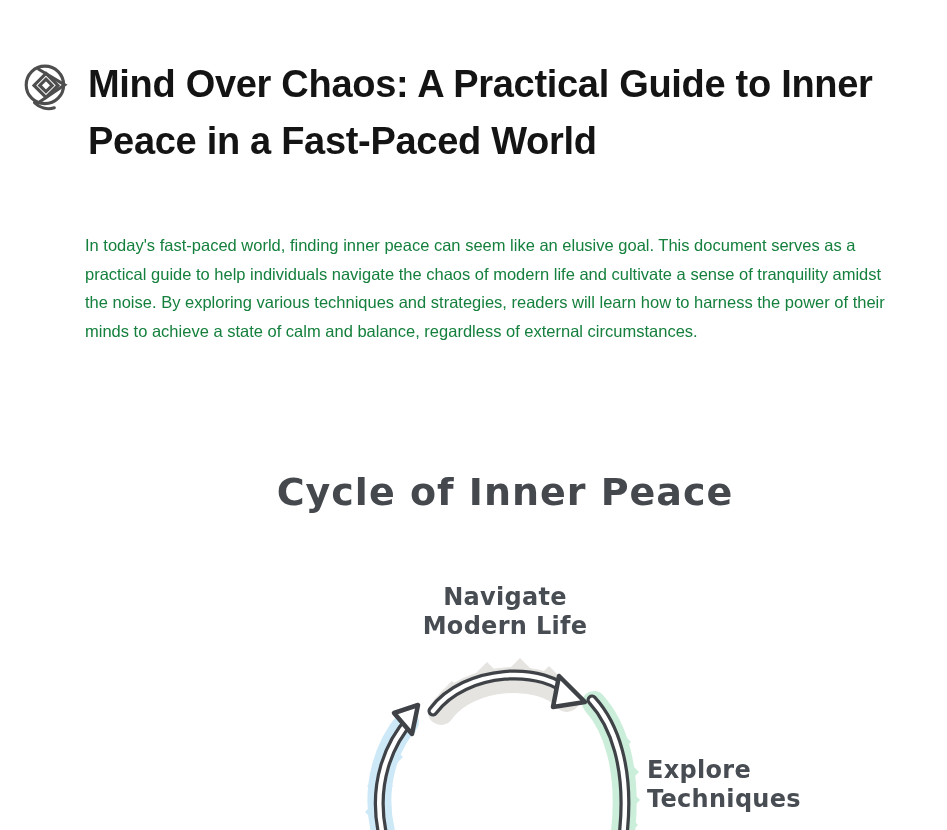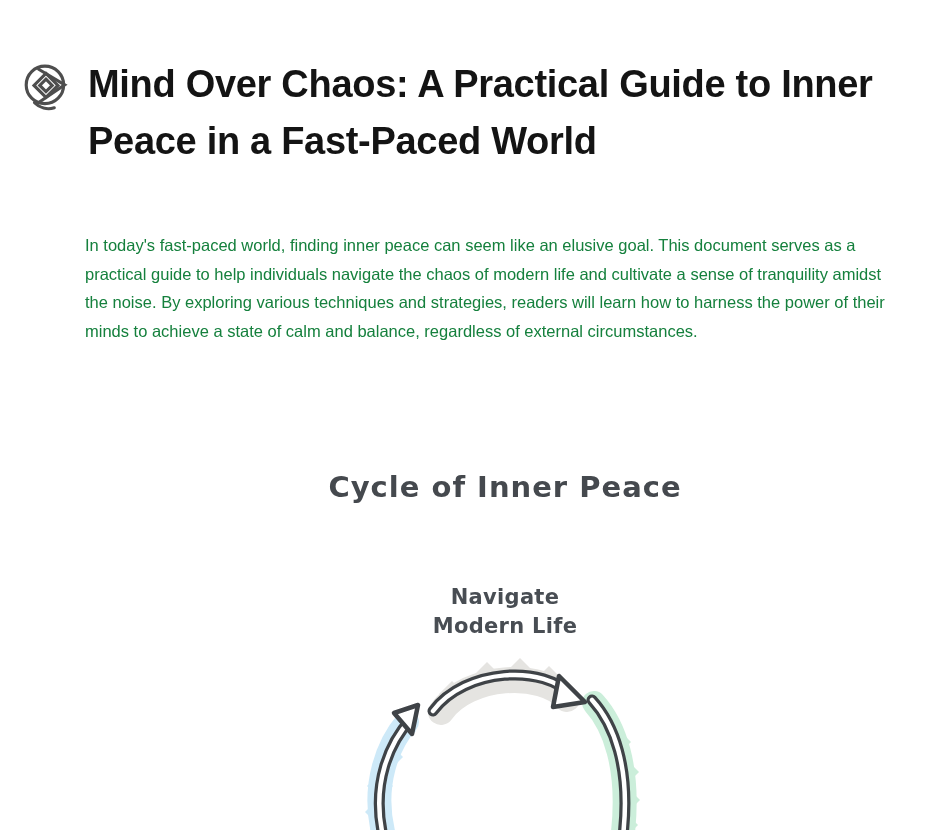--- a/index.html
+++ b/index.html
@@ -49,30 +49,30 @@
     color: #15803d;
   }
   .diagram-title {
     position: absolute;
     left: 105px;
     top: 470px;
     width: 800px;
     margin: 0;
     text-align: center;
     font-family: "DejaVu Sans", sans-serif;
-    font-size: 29px;
+    font-size: 38px;
     font-weight: bold;
     letter-spacing: 1px;
     color: #45494e;
   }
   .cycle-label {
     position: absolute;
     margin: 0;
     font-family: "DejaVu Sans", sans-serif;
-    font-size: 21px;
+    font-size: 24px;
     font-weight: bold;
     letter-spacing: 0.3px;
     line-height: 29px;
     color: #484d53;
     white-space: pre-line;
   }
   .label-top    { left: 355px; top: 583px; width: 300px; text-align: center; }
   .label-left   { left: 164px; top: 755px; width: 208px; text-align: center; }
   .label-right  { left: 647px; top: 756px; width: 220px; text-align: left; }
   .cycle-svg {
@@ -145,14 +145,16 @@
       <path d="M 411 719 C 390 742 371 783 383 836" stroke-width="11" stroke="#3f4347"></path>
       <path d="M 411 719 C 390 742 371 783 383 836" stroke-width="4.5" stroke="#ffffff"></path>
       <path d="M 394 713 L 418 705 L 412 734 Z" fill="#ffffff" stroke-width="4.5" stroke="#3f4347"></path>
     </g>
   </svg>
 
   <h2 class="diagram-title">Cycle of Inner Peace</h2>
 
   <p class="cycle-label label-top">Navigate
 Modern Life</p>
+  <p class="cycle-label label-right">Explore
+Techniques</p>
 
 </div>
 
 </body></html>

